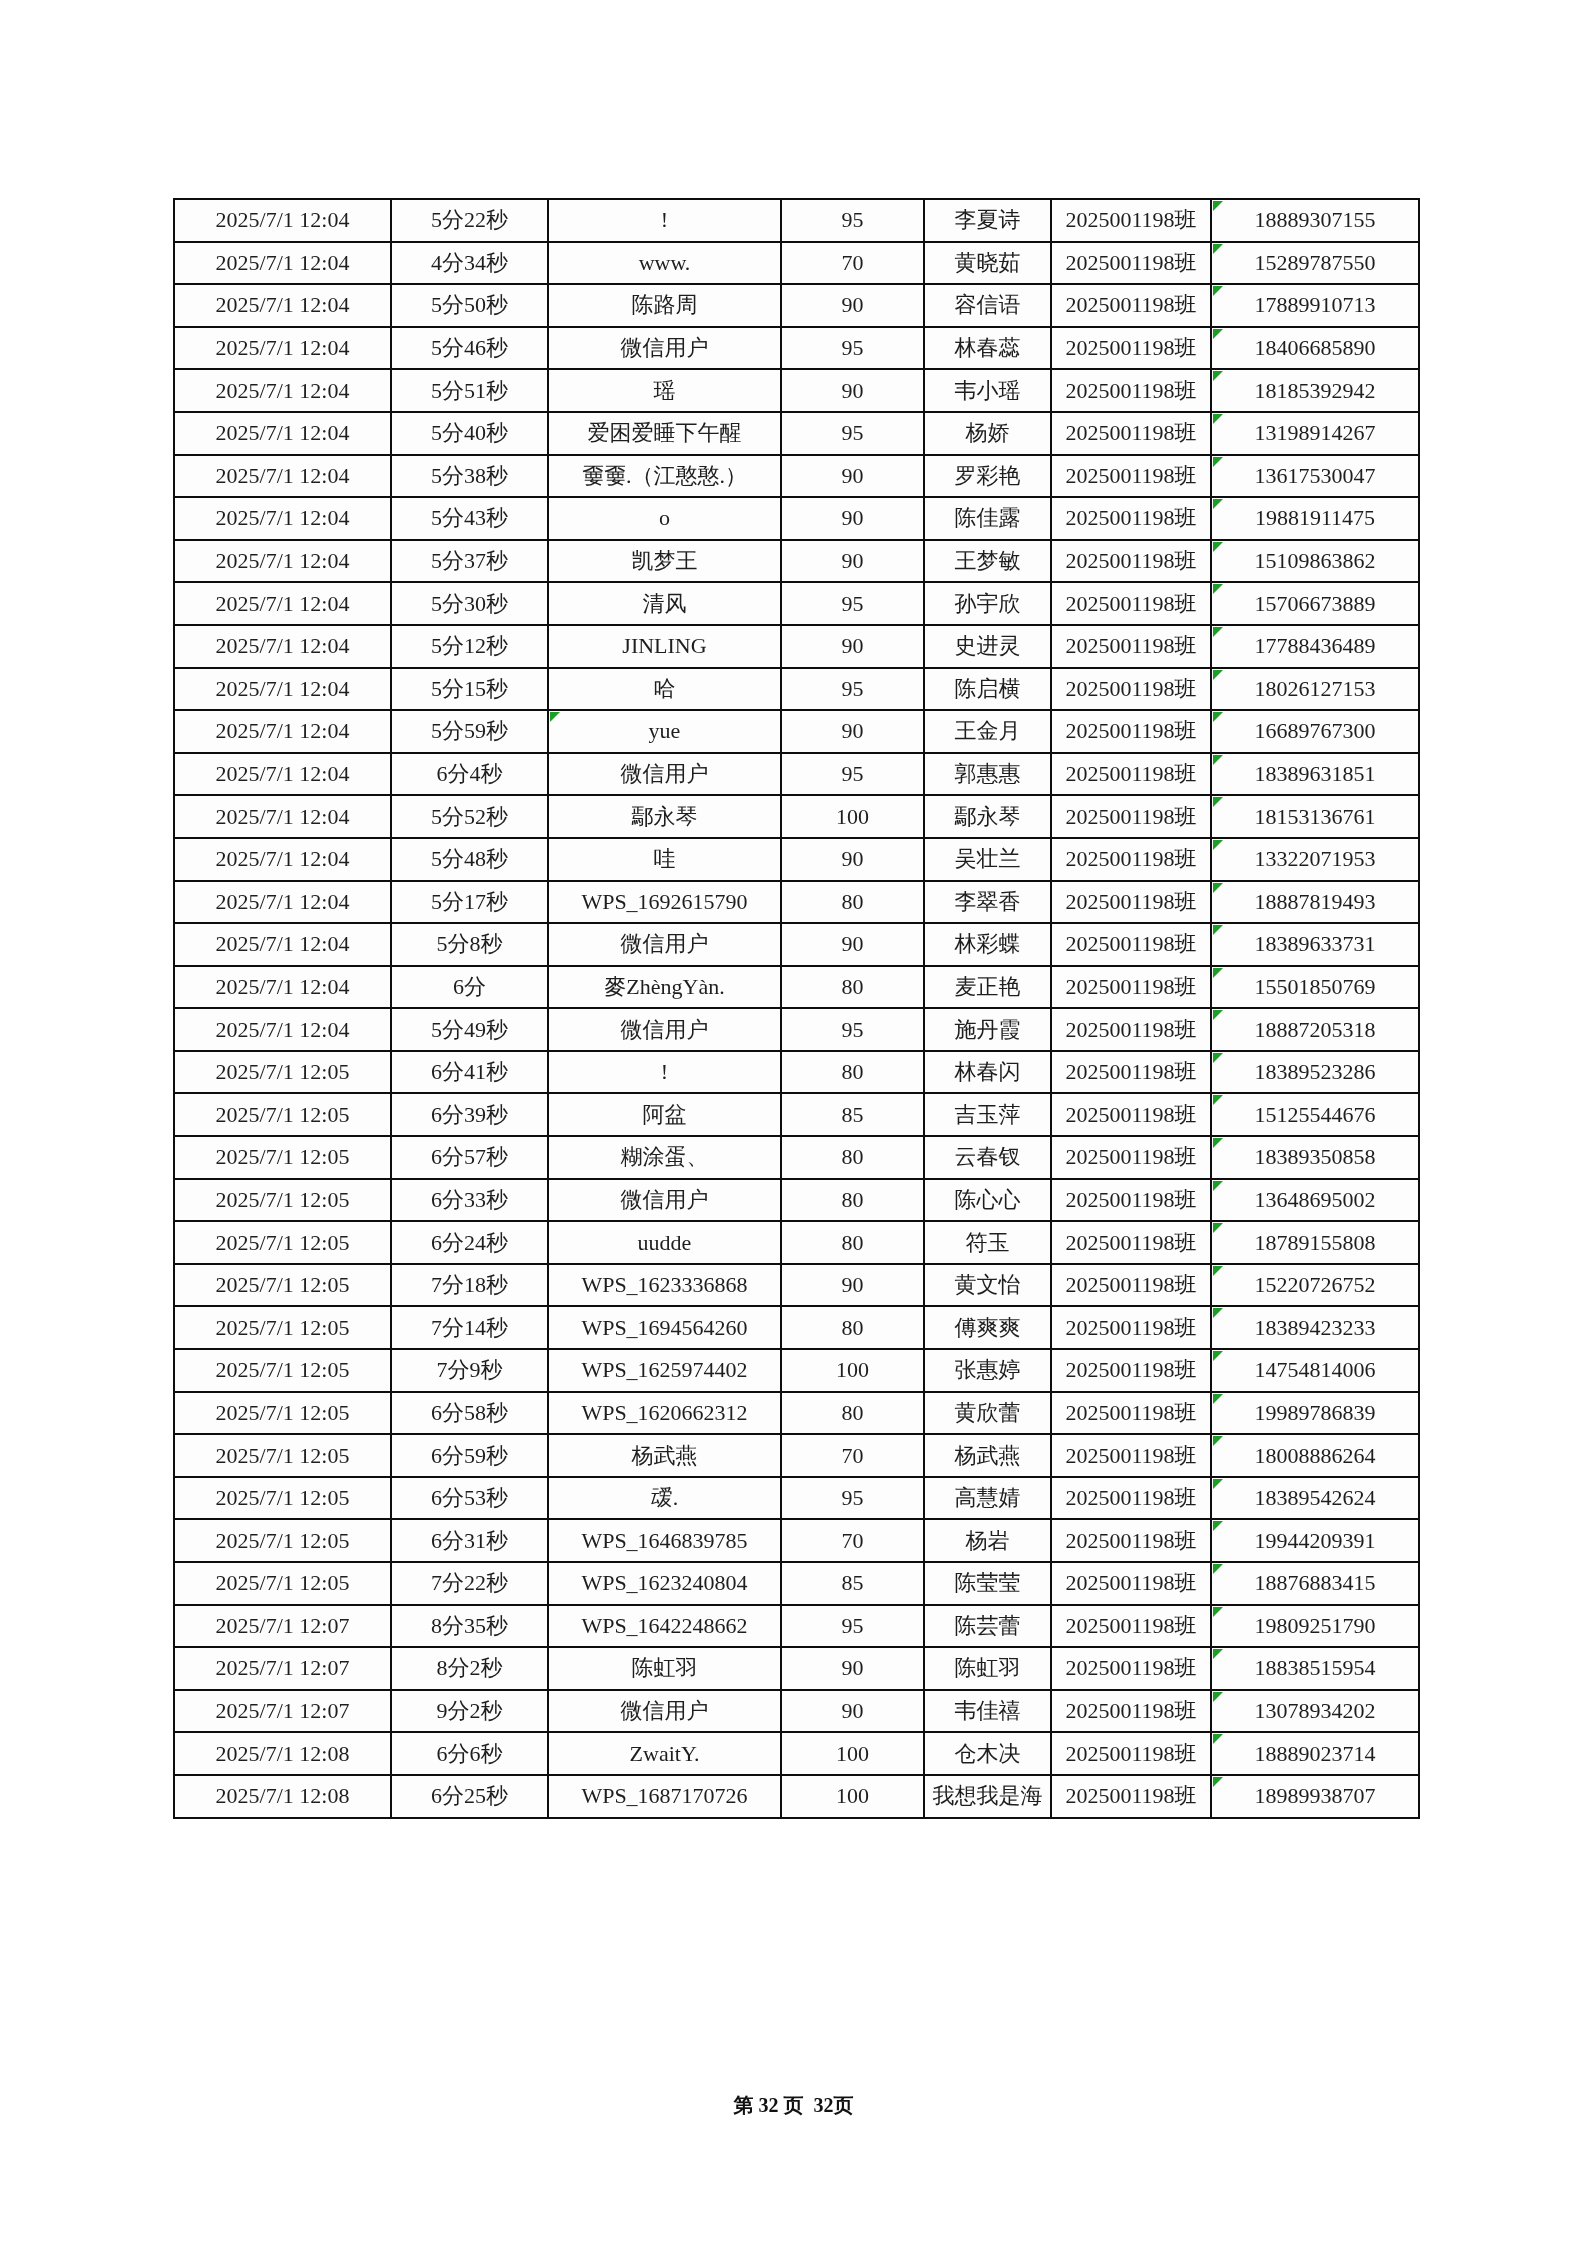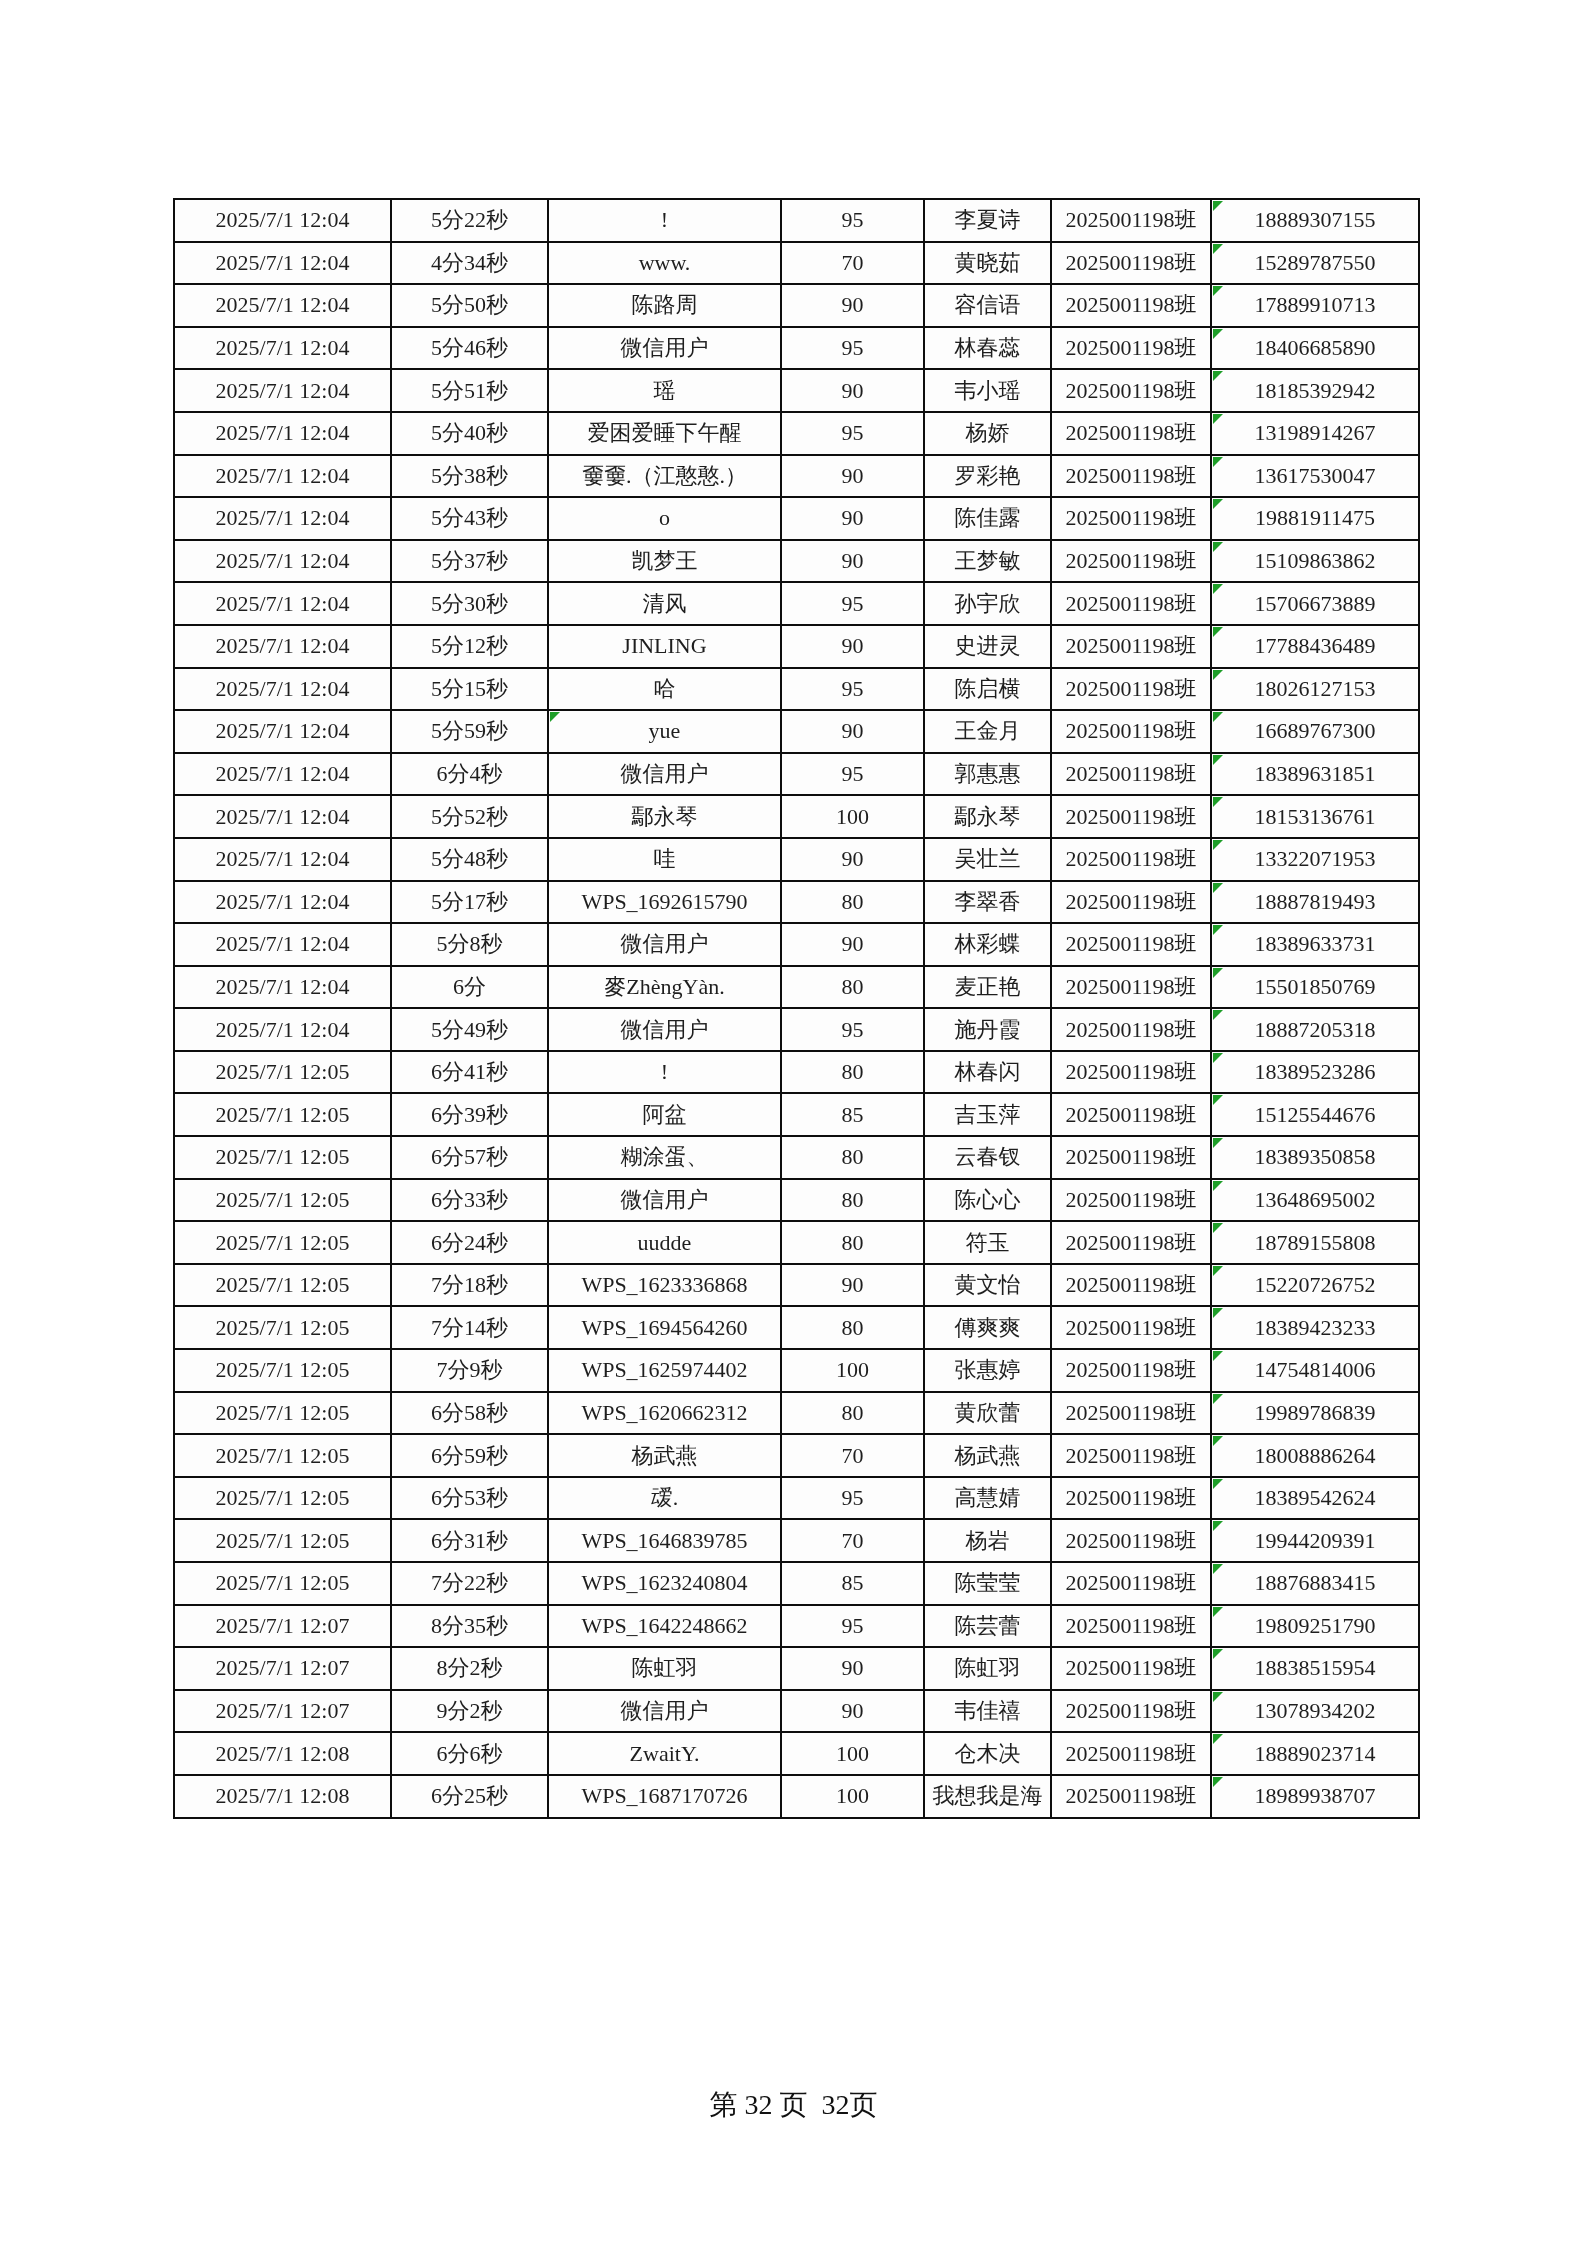--- a/index.html
+++ b/index.html
@@ -46,23 +46,24 @@
     border-right: 10px solid transparent;
   }
   .footer {
     position: absolute;
     left: 0;
     top: 2090px;
     width: 1587px;
     height: 30px;
     line-height: 30px;
     text-align: center;
-    font-size: 28px;
+    font-size: 20px;
     color: #111111;
     white-space: pre;
+    font-weight: bold;
   }
 </style>
 </head>
 <body>
 
 <div class="page">
 
   <table class="records">
     <colgroup id="records-colgroup">
         <col style="width: 217px;">

